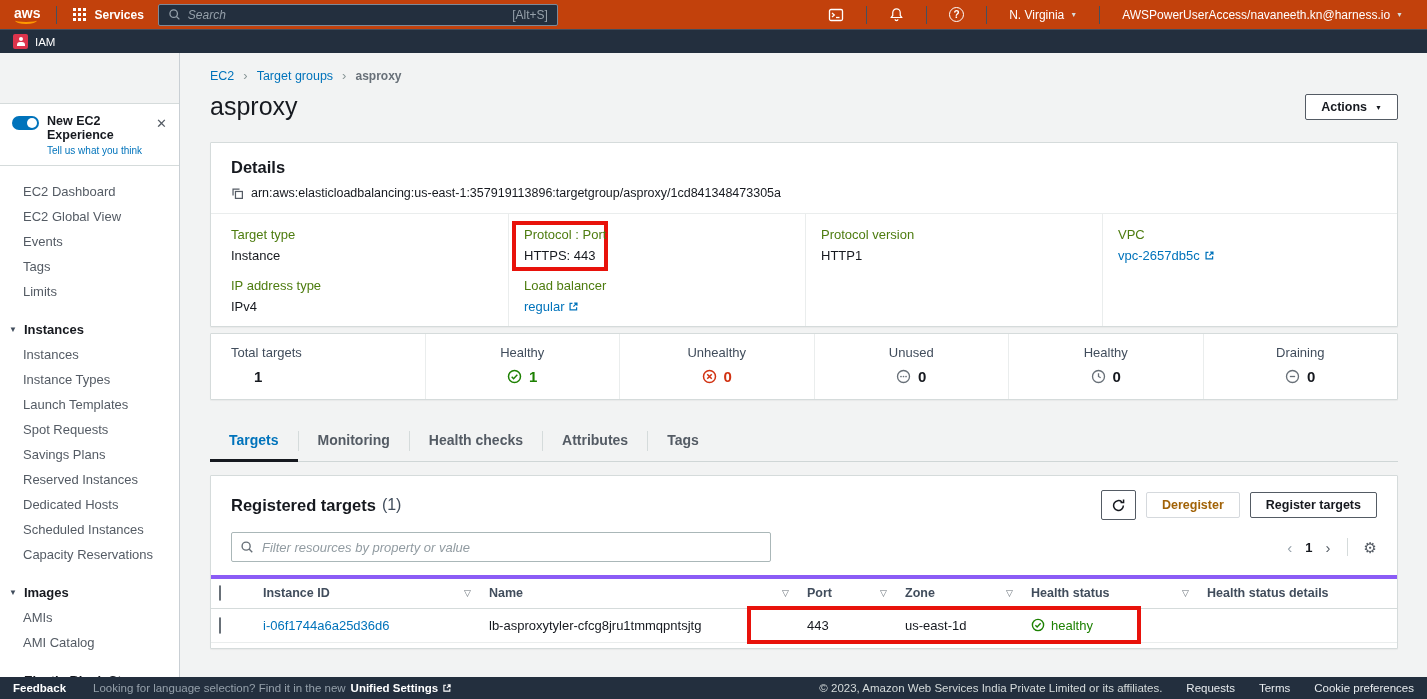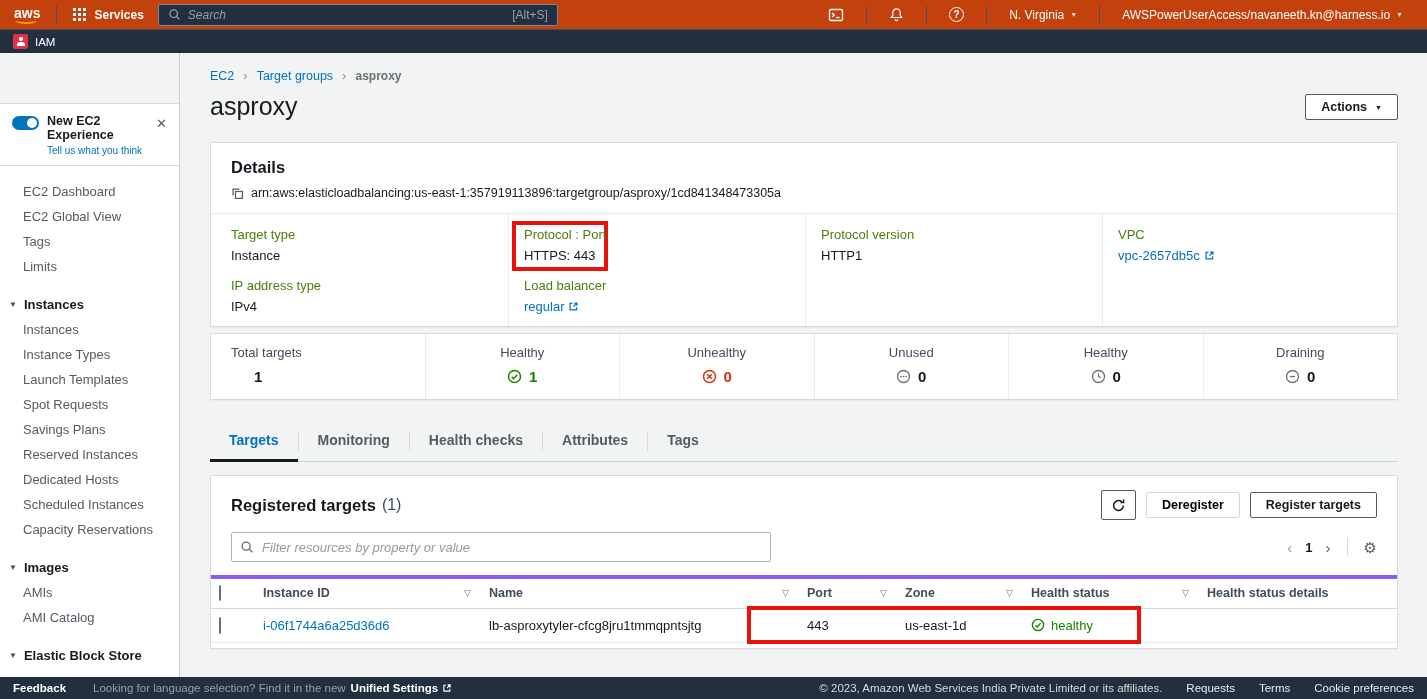--- a/index.html
+++ b/index.html
@@ -62,21 +62,21 @@
   .main { position:absolute; top:53px; left:181px; right:0; bottom:22px; overflow:hidden; padding:0 29px; }
   .breadcrumb { margin-top:15px; display:flex; align-items:center; gap:9px; font-size:12.5px; }
   .breadcrumb a { color:#0073bb; text-decoration:none; cursor:pointer; }
   .crumb-sep { color:#879596; font-size:13px; }
   .crumb-cur { color:#687078; font-weight:bold; font-size:12px; }
   .title-row { margin-top:9px; display:flex; align-items:flex-start; }
   .page-title { font-size:25px; font-weight:400; color:#16191f; }
   .btn { background:#fff; border:1px solid #545b64; border-radius:2px; color:#16191f;
     font-weight:bold; font-size:12.5px; font-family:inherit; padding:5px 15px; cursor:pointer; display:inline-flex; align-items:center; gap:8px; }
   .btn .caret { color:#16191f; }
-  .btn.disabled { border-color:#d5d9dd; color:#000000; cursor:default; }
+  .btn.disabled { border-color:#d5d9dd; color:#a16207; cursor:default; }
   .actions-btn { margin-left:auto; margin-top:2px; }
 
   .card { background:#fff; border:1px solid #d5dbdb; border-radius:1px; box-shadow:0 1px 1px rgba(0,0,0,.04); }
   .card1 { margin-top:21px; }
   .card1-head { padding:15px 20px 13px; }
   .card1-title { font-size:16.5px; font-weight:bold; }
   .arn-row { margin-top:9px; display:flex; align-items:center; gap:7px; font-size:12.5px; color:#16191f; }
   .copy-btn { cursor:pointer; display:flex; }
   .dgrid { display:flex; border-top:1px solid #eaeded; position:relative; }
   .dcol { width:297px; padding:13px 10px 12px 20px; }
@@ -218,20 +218,21 @@
     <span class="toggle"></span>
     <div>
       <div class="banner-title">New EC2 Experience</div>
       <div class="banner-sub">Tell us what you think</div>
     </div>
     <span class="banner-close">✕</span>
   </div>
   <div class="sb-list">
     <div class="sb-item">EC2 Dashboard</div>
     <div class="sb-item">EC2 Global View</div>
+    <div class="sb-item">Events</div>
     <div class="sb-item">Tags</div>
     <div class="sb-item">Limits</div>
 
     <div class="sb-head">
       <span class="tri">▼</span>
       <span>Instances</span>
     </div>
     <div class="sb-item">Instances</div>
     <div class="sb-item">Instance Types</div>
     <div class="sb-item">Launch Templates</div>

